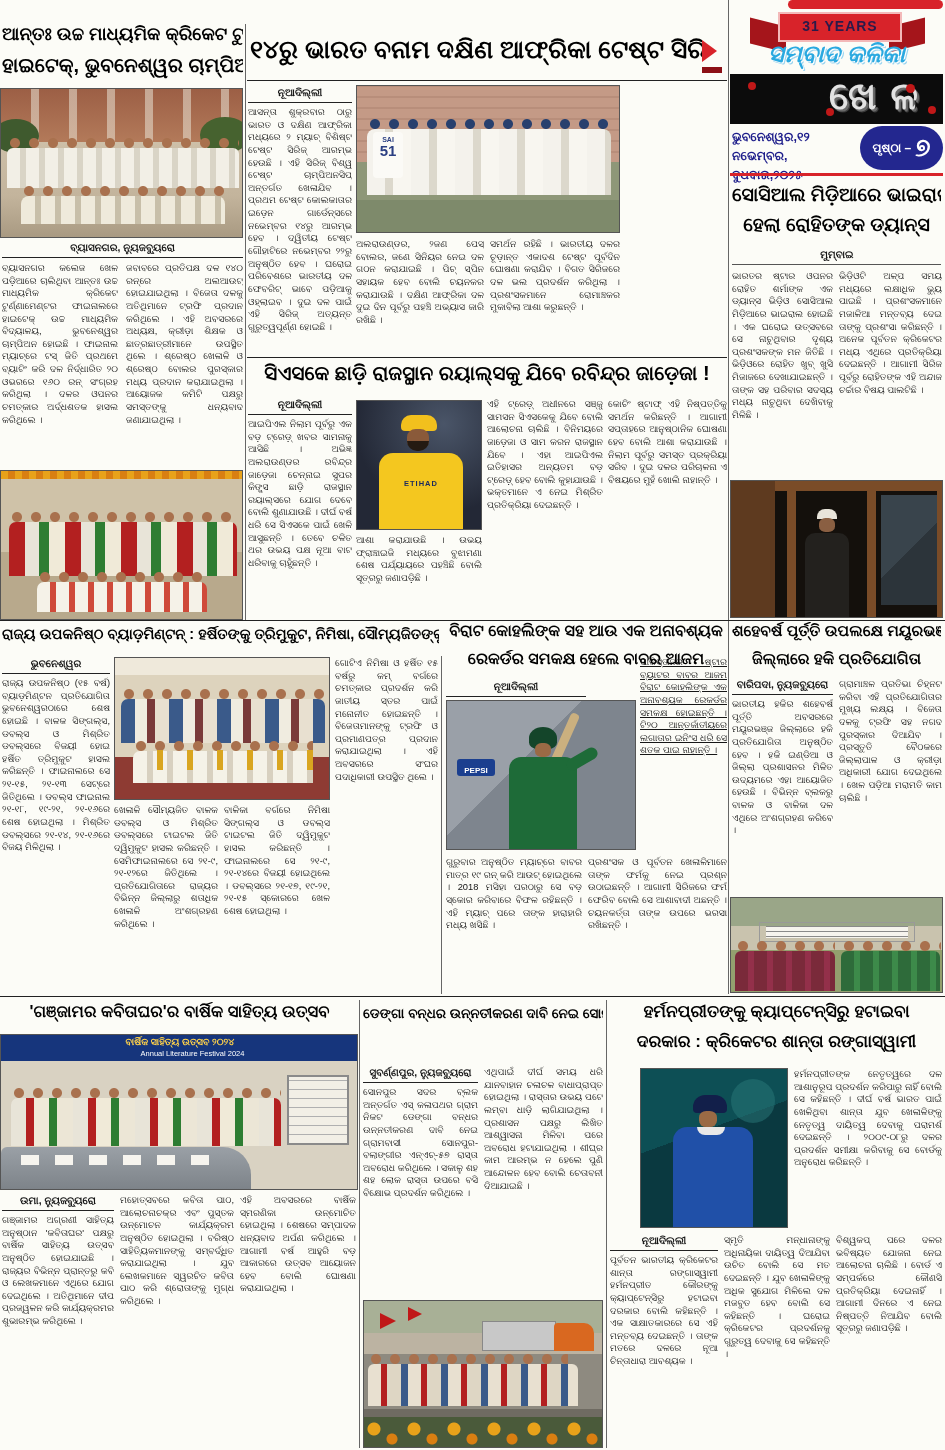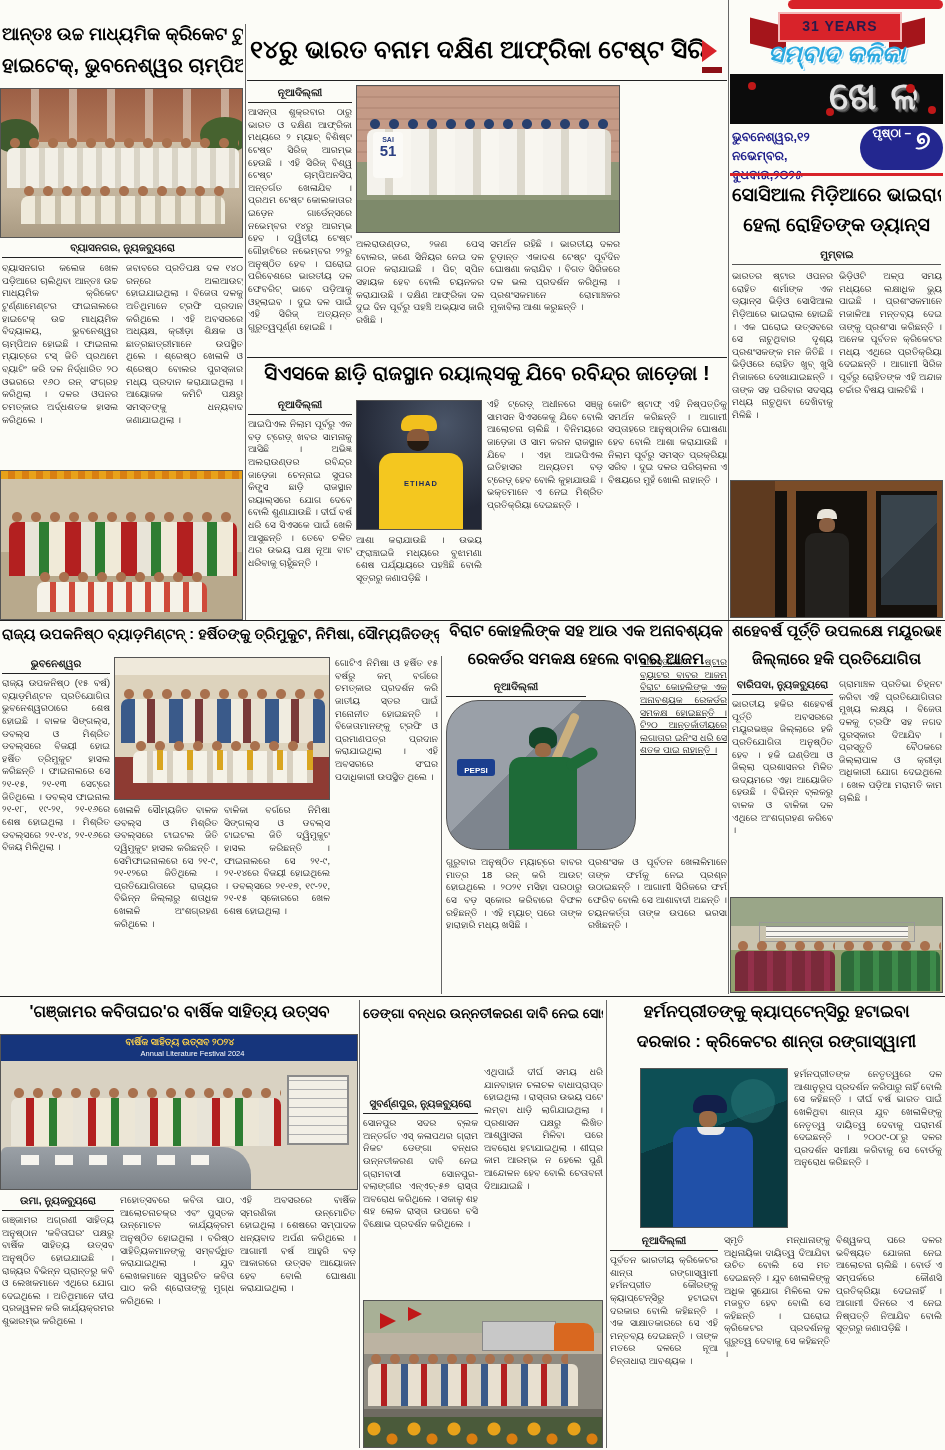--- a/index.html
+++ b/index.html
@@ -8,21 +8,21 @@
   .abs{position:absolute;}
   .hl{position:absolute;font-weight:bold;color:#000;text-align:center;line-height:1.12;overflow:hidden;}
   .body{position:absolute;font-size:9.3px;line-height:1.36;text-align:justify;overflow:hidden;color:#161616;}
   .dl{font-weight:bold;font-size:10.3px;text-align:center;border-bottom:1px solid #222;padding-bottom:2px;margin-bottom:3px;}
   .photo{position:absolute;overflow:hidden;background:#9a9a92;border:1px solid #555;box-sizing:border-box;}
   .vr{position:absolute;width:1px;background:#666;}
   .hrl{position:absolute;height:1px;background:#222;}
   .hrr{position:absolute;height:3px;background:#d8232a;}
   .heads{position:absolute;height:12px;background-image:radial-gradient(circle at 8px 6px,#a9714e 4.5px,transparent 5.5px);background-size:19px 12px;background-repeat:repeat-x;}
   .tri{display:inline-block;width:0;height:0;border-top:11px solid transparent;border-bottom:11px solid transparent;border-left:15px solid #d8232a;}
-  .pillrow{display:flex;align-items:flex-start;justify-content:center;height:100%;color:#fff;gap:4px;}
+  .pillrow{display:flex;align-items:center;justify-content:center;height:100%;color:#fff;gap:4px;}
 </style>
 </head>
 <body>
 
 <div id="page">
 
   <div class="abs" style="left:730px;top:0;width:213px;height:178px;">
     <div class="abs" style="left:58px;top:0;width:155px;height:9px;background:#d8232a;border-radius:5px;"></div>
     <div class="abs" style="left:20px;top:12px;width:175px;height:34px;">
       <div class="abs" style="left:0;top:10px;width:36px;height:26px;background:#a5151b;transform:skewY(14deg);"></div>
@@ -183,35 +183,35 @@
   </div>
   <div class="body" style="left:335px;top:657px;width:103px;height:338px;">
     <span>ଗୋଟିଏ ନିମିଷା ଓ ହର୍ଷିତ ୧୫ ବର୍ଷରୁ କମ୍ ବର୍ଗରେ ଚମତ୍କାର ପ୍ରଦର୍ଶନ କରି ଜାତୀୟ ସ୍ତର ପାଇଁ ମନୋନୀତ ହୋଇଛନ୍ତି । ବିଜେତାମାନଙ୍କୁ ଟ୍ରଫି ଓ ପ୍ରମାଣପତ୍ର ପ୍ରଦାନ କରାଯାଇଥିଲା । ଏହି ଅବସରରେ ସଂଘର ପଦାଧିକାରୀ ଉପସ୍ଥିତ ଥିଲେ ।</span>
   </div>
 
   <div class="hl" style="left:445px;top:622px;width:282px;height:26px;font-size:16px;white-space:nowrap;">ବିରାଟ କୋହଲିଙ୍କ ସହ ଆଉ ଏକ ଅନାବଶ୍ୟକ</div>
   <div class="hl" style="left:445px;top:650px;width:282px;height:26px;font-size:16px;white-space:nowrap;">ରେକର୍ଡର ସମକକ୍ଷ ହେଲେ ବାବର ଆଜମ</div>
   <div class="body" style="left:446px;top:680px;width:140px;height:18px;">
     <div class="dl">ନୂଆଦିଲ୍ଲୀ</div>
   </div>
-  <div class="photo" style="left:446px;top:700px;width:190px;height:150px;background:linear-gradient(135deg,#9aa0a8 0 40%,#7e858e 40% 100%);border-radius:32px;">
+  <div class="photo" style="left:446px;top:700px;width:190px;height:150px;background:linear-gradient(135deg,#9aa0a8 0 40%,#7e858e 40% 100%);">
     <div class="abs" style="left:10px;top:58px;width:38px;height:17px;background:#1b3f8f;border-radius:3px;text-align:center;">
       <span style="color:#fff;font-size:8px;font-weight:bold;line-height:17px;">PEPSI</span>
     </div>
     <div class="abs" style="left:112px;top:10px;width:9px;height:62px;background:#cbb07f;transform:rotate(24deg);border-radius:4px;"></div>
     <div class="abs" style="left:82px;top:26px;width:28px;height:22px;border-radius:50% 50% 30% 30%;background:#14452a;"></div>
     <div class="abs" style="left:88px;top:42px;width:16px;height:14px;border-radius:40%;background:#9a6a45;"></div>
     <div class="abs" style="left:62px;top:56px;width:68px;height:94px;border-radius:12px 12px 0 0;background:#1e6b38;"></div>
     <div class="abs" style="left:118px;top:52px;width:34px;height:12px;background:#1e6b38;transform:rotate(-30deg);border-radius:6px;"></div>
   </div>
   <div class="body" style="left:640px;top:656px;width:87px;height:168px;text-decoration:underline;">
     <span>ପାକିସ୍ତାନର ଷ୍ଟାର ବ୍ୟାଟର ବାବର ଆଜମ ବିରାଟ କୋହଲିଙ୍କ ଏକ ଅନାବଶ୍ୟକ ରେକର୍ଡର ସମକକ୍ଷ ହୋଇଛନ୍ତି । ଟି୨୦ ଆନ୍ତର୍ଜାତୀୟରେ ଲଗାତାର ଇନିଂସ ଧରି ସେ ଶତକ ପାଇ ନାହାନ୍ତି ।</span>
   </div>
   <div class="body" style="left:446px;top:856px;width:136px;height:138px;">
-    <span>ଗୁରୁବାର ଅନୁଷ୍ଠିତ ମ୍ୟାଚ୍‌ରେ ବାବର ମାତ୍ର 18 ରନ୍ କରି ଆଉଟ୍ ହୋଇଥିଲେ । ୨୦୨୧ ମସିହା ପରଠାରୁ ସେ ବଡ଼ ସ୍କୋର କରିବାରେ ବିଫଳ ରହିଛନ୍ତି । ଏହି ମ୍ୟାଚ୍ ପରେ ତାଙ୍କ ହାରାହାରି ମଧ୍ୟ ଖସିଛି ।</span>
+    <span>ଗୁରୁବାର ଅନୁଷ୍ଠିତ ମ୍ୟାଚ୍‌ରେ ବାବର ମାତ୍ର ୧୯ ରନ୍ କରି ଆଉଟ୍ ହୋଇଥିଲେ । 2018 ମସିହା ପରଠାରୁ ସେ ବଡ଼ ସ୍କୋର କରିବାରେ ବିଫଳ ରହିଛନ୍ତି । ଏହି ମ୍ୟାଚ୍ ପରେ ତାଙ୍କ ହାରାହାରି ମଧ୍ୟ ଖସିଛି ।</span>
   </div>
   <div class="body" style="left:588px;top:856px;width:139px;height:138px;">
     <span>ପ୍ରଶଂସକ ଓ ପୂର୍ବତନ ଖେଳାଳିମାନେ ତାଙ୍କ ଫର୍ମକୁ ନେଇ ପ୍ରଶ୍ନ ଉଠାଇଛନ୍ତି । ଆଗାମୀ ସିରିଜରେ ଫର୍ମ ଫେରିବ ବୋଲି ସେ ଆଶାବାଦୀ ଅଛନ୍ତି । ଚୟନକର୍ତ୍ତା ତାଙ୍କ ଉପରେ ଭରସା ରଖିଛନ୍ତି ।</span>
   </div>
 
   <div class="hl" style="left:732px;top:622px;width:209px;height:26px;font-size:15.5px;white-space:nowrap;">ଶହେବର୍ଷ ପୂର୍ତ୍ତି ଉପଲକ୍ଷେ ମୟୂରଭଞ୍ଜ</div>
   <div class="hl" style="left:732px;top:650px;width:209px;height:26px;font-size:15.5px;white-space:nowrap;">ଜିଲ୍ଲାରେ ହକି ପ୍ରତିଯୋଗିତା</div>
   <div class="body" style="left:732px;top:678px;width:101px;height:216px;">
     <div class="dl">ବାରିପଦା, ନ୍ୟୁଜବ୍ୟୁରୋ</div>
     <span>ଭାରତୀୟ ହକିର ଶହେବର୍ଷ ପୂର୍ତ୍ତି ଅବସରରେ ମୟୂରଭଞ୍ଜ ଜିଲ୍ଲାରେ ହକି ପ୍ରତିଯୋଗିତା ଅନୁଷ୍ଠିତ ହେବ । ହକି ଇଣ୍ଡିଆ ଓ ଜିଲ୍ଲା ପ୍ରଶାସନର ମିଳିତ ଉଦ୍ୟମରେ ଏହା ଆୟୋଜିତ ହେଉଛି । ବିଭିନ୍ନ ବ୍ଲକରୁ ବାଳକ ଓ ବାଳିକା ଦଳ ଏଥିରେ ଅଂଶଗ୍ରହଣ କରିବେ ।</span>
@@ -244,21 +244,21 @@
     <span>ଗଞ୍ଜାମର ଅଗ୍ରଣୀ ସାହିତ୍ୟ ଅନୁଷ୍ଠାନ 'କବିତାଘର' ପକ୍ଷରୁ ବାର୍ଷିକ ସାହିତ୍ୟ ଉତ୍ସବ ଅନୁଷ୍ଠିତ ହୋଇଯାଇଛି । ରାଜ୍ୟର ବିଭିନ୍ନ ପ୍ରାନ୍ତରୁ କବି ଓ ଲେଖକମାନେ ଏଥିରେ ଯୋଗ ଦେଇଥିଲେ । ଅତିଥିମାନେ ଦୀପ ପ୍ରଜ୍ୱଳନ କରି କାର୍ଯ୍ୟକ୍ରମର ଶୁଭାରମ୍ଭ କରିଥିଲେ ।</span>
   </div>
   <div class="body" style="left:120px;top:1194px;width:114px;height:252px;">
     <span>ମହୋତ୍ସବରେ କବିତା ପାଠ, ଆଲୋଚନାଚକ୍ର ଏବଂ ପୁସ୍ତକ ଉନ୍ମୋଚନ କାର୍ଯ୍ୟକ୍ରମ ଅନୁଷ୍ଠିତ ହୋଇଥିଲା । ବରିଷ୍ଠ ସାହିତ୍ୟିକମାନଙ୍କୁ ସମ୍ବର୍ଦ୍ଧିତ କରାଯାଇଥିଲା । ଯୁବ ଲେଖକମାନେ ସ୍ୱରଚିତ କବିତା ପାଠ କରି ଶ୍ରୋତାଙ୍କୁ ମୁଗ୍ଧ କରିଥିଲେ ।</span>
   </div>
   <div class="body" style="left:240px;top:1194px;width:116px;height:252px;">
     <span>ଏହି ଅବସରରେ ବାର୍ଷିକ ସ୍ମରଣିକା ଉନ୍ମୋଚିତ ହୋଇଥିଲା । ଶେଷରେ ସମ୍ପାଦକ ଧନ୍ୟବାଦ ଅର୍ପଣ କରିଥିଲେ । ଆଗାମୀ ବର୍ଷ ଆହୁରି ବଡ଼ ଆକାରରେ ଉତ୍ସବ ଆୟୋଜନ ହେବ ବୋଲି ଘୋଷଣା କରାଯାଇଥିଲା ।</span>
   </div>
 
   <div class="hl" style="left:363px;top:1006px;width:240px;height:24px;font-size:13.5px;white-space:nowrap;">ଡେଙ୍ଗା ବନ୍ଧର ଉନ୍ନତୀକରଣ ଦାବି ନେଇ ସୋନପୁର</div>
-  <div class="body" style="left:363px;top:1066px;width:115px;height:230px;margin-top:31px;">
+  <div class="body" style="left:363px;top:1066px;width:115px;height:230px;">
     <div class="dl">ସୁବର୍ଣ୍ଣପୁର, ନ୍ୟୁଜବ୍ୟୁରୋ</div>
     <span>ସୋନପୁର ସଦର ବ୍ଲକ ଅନ୍ତର୍ଗତ ଏସ୍ କଳାପଥର ଗ୍ରାମ ନିକଟ ଡେଙ୍ଗା ବନ୍ଧର ଉନ୍ନତୀକରଣ ଦାବି ନେଇ ଗ୍ରାମବାସୀ ସୋନପୁର-ବଲାଙ୍ଗୀର ଏନ୍‌ଏଚ୍-୫୭ ରାସ୍ତା ଅବରୋଧ କରିଥିଲେ । ସକାଳୁ ଶହ ଶହ ଲୋକ ରାସ୍ତା ଉପରେ ବସି ବିକ୍ଷୋଭ ପ୍ରଦର୍ଶନ କରିଥିଲେ ।</span>
   </div>
   <div class="body" style="left:484px;top:1066px;width:119px;height:230px;">
     <span>ଏଥିପାଇଁ ଦୀର୍ଘ ସମୟ ଧରି ଯାନବାହାନ ଚଳାଚଳ ବାଧାପ୍ରାପ୍ତ ହୋଇଥିଲା । ରାସ୍ତାର ଉଭୟ ପଟେ ଲମ୍ବା ଧାଡ଼ି ଲାଗିଯାଇଥିଲା । ପ୍ରଶାସନ ପକ୍ଷରୁ ଲିଖିତ ଆଶ୍ୱାସନା ମିଳିବା ପରେ ଅବରୋଧ ହଟାଯାଇଥିଲା । ଶୀଘ୍ର କାମ ଆରମ୍ଭ ନ ହେଲେ ପୁଣି ଆନ୍ଦୋଳନ ହେବ ବୋଲି ଚେତାବନୀ ଦିଆଯାଇଛି ।</span>
   </div>
   <div class="photo" style="left:363px;top:1300px;width:240px;height:148px;background:linear-gradient(180deg,#a8b096 0 22%,#bcb3a2 22% 36%,#8e8a80 36% 74%,#6f6b62 74% 100%);">
     <div class="abs" style="left:118px;top:20px;width:72px;height:28px;background:#c8c8c8;border:1px solid #888;"></div>
     <div class="abs" style="left:190px;top:22px;width:40px;height:28px;background:#d96820;border-radius:4px 10px 0 0;"></div>
     <div class="abs" style="left:16px;top:12px;width:0;height:0;border-top:8px solid transparent;border-bottom:8px solid transparent;border-left:16px solid #c01818;"></div>

